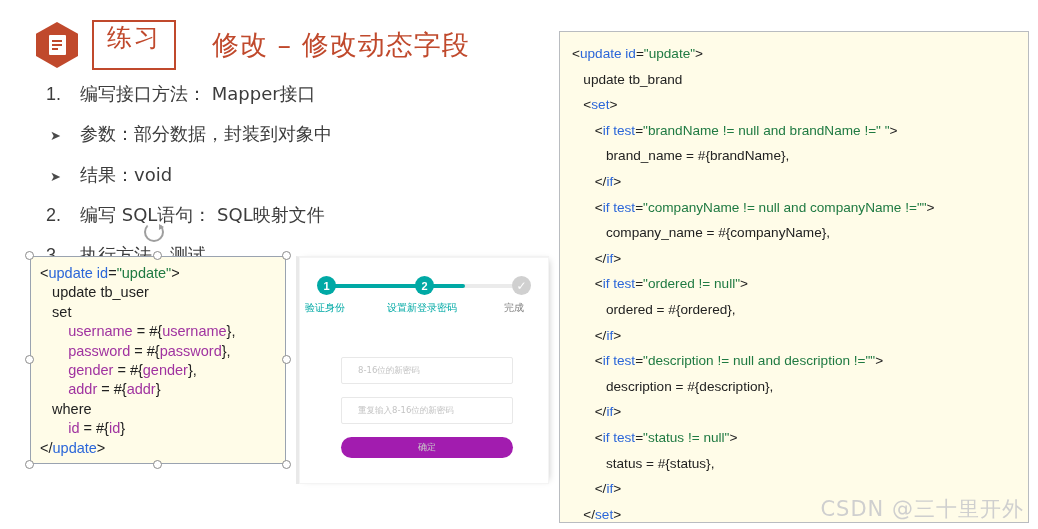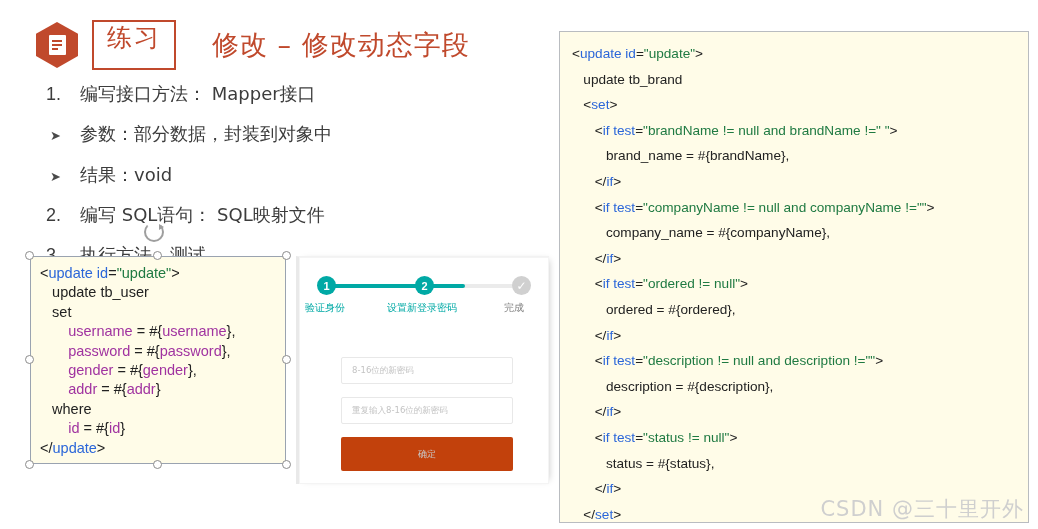--- a/index.html
+++ b/index.html
@@ -192,30 +192,30 @@
   .lab-2 { left: 88px;  color: #00a9a5; }
   .lab-3 { left: 205px; color: #7d7d7d; }
 
   .mid-form { position: absolute; left: 42px; top: 100px; width: 172px; }
   .mid-input {
     width: 172px; height: 27px;
     border: 1px solid #e8e8e8;
     background: #ffffff;
     border-radius: 2px;
     display: flex; align-items: center;
-    padding: 0 10px;
+    padding: 0 16px;
     margin-bottom: 13px;
     font-size: 8.5px;
     color: #c3c3c3;
     font-family: "DejaVu Sans", sans-serif;
   }
   .mid-submit {
-    width: 172px; height: 34px;
-    background: #c2410c;
-    border-radius: 2px;
+    width: 172px; height: 21px;
+    background: #a21caf;
+    border-radius: 12px;
     display: flex; align-items: center; justify-content: center;
     font-size: 9px;
     color: #c9c9c9;
     font-family: "DejaVu Sans", sans-serif;
   }
 
   
   #right-code {
     position: absolute; left: 559px; top: 31px;
     width: 470px; height: 492px;

